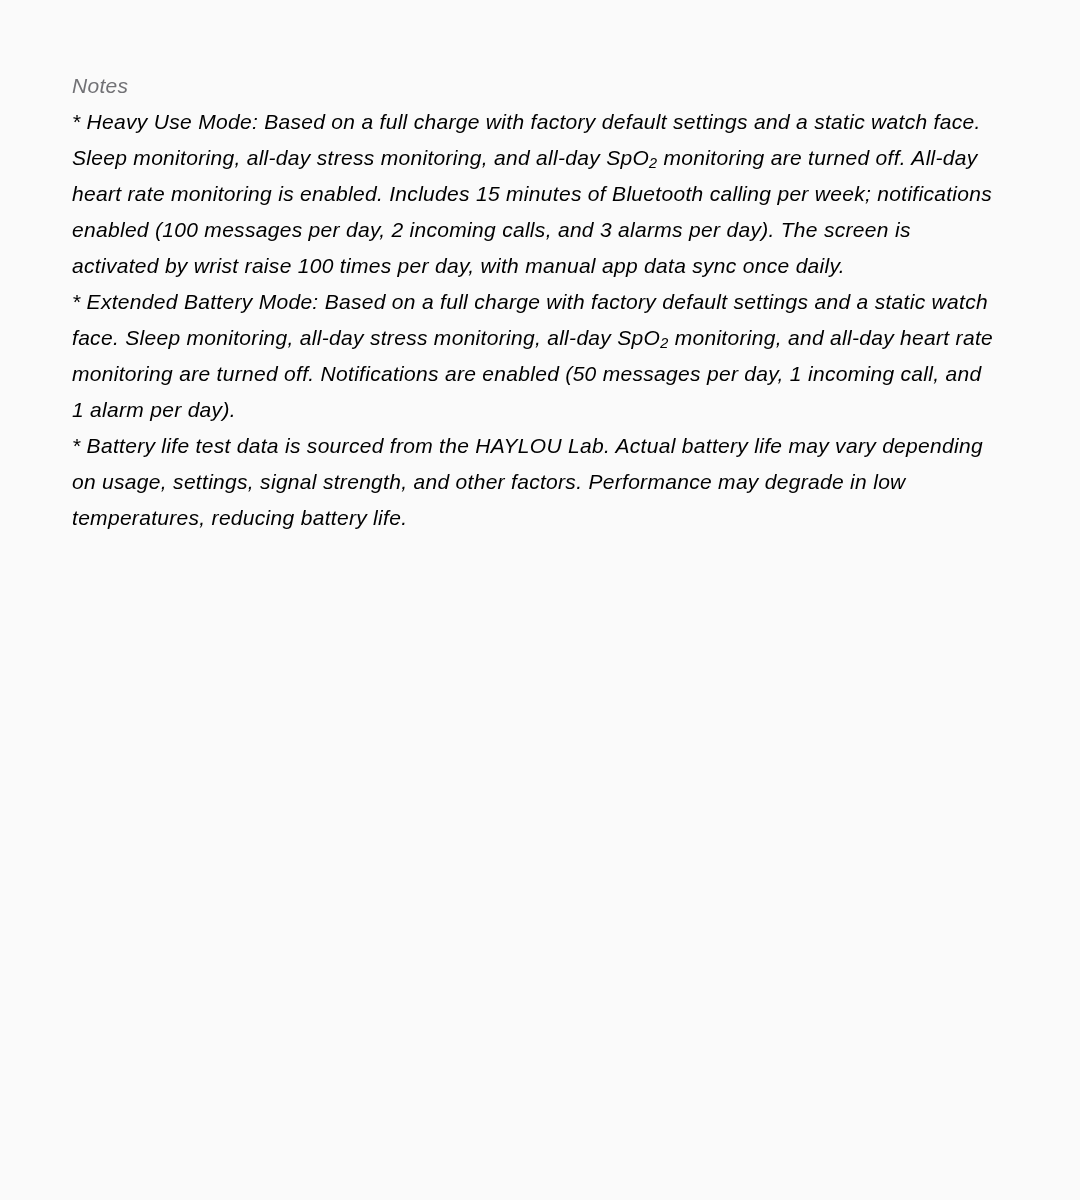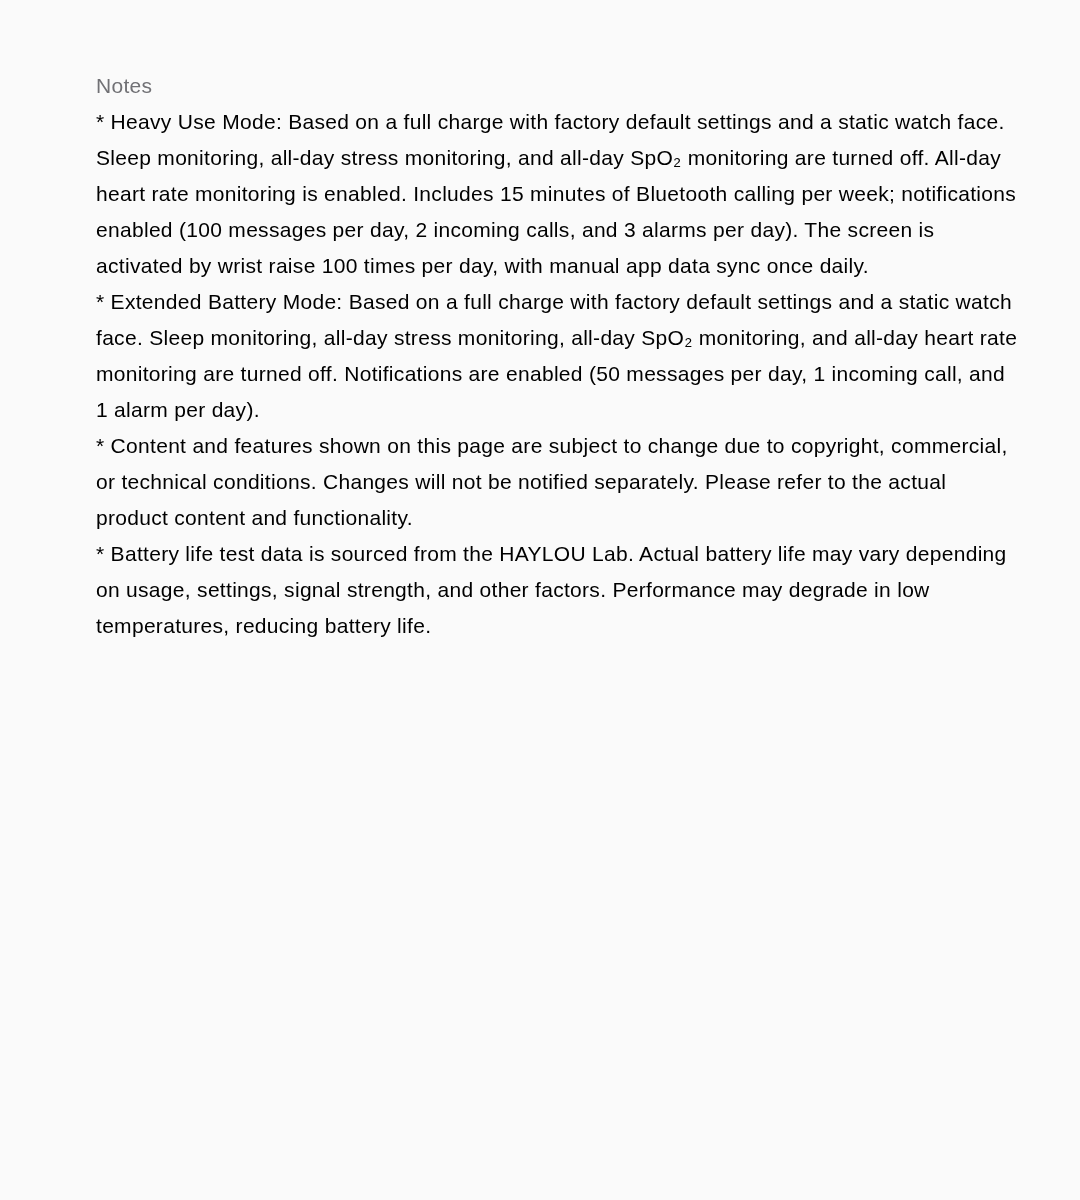--- a/index.html
+++ b/index.html
@@ -14,22 +14,23 @@
     position: relative;
     width: 1080px;
     height: 1200px;
     box-sizing: border-box;
     background: #fafafa;
     overflow: hidden;
   }
   .notes-section {
     position: absolute;
     top: 68px;
-    left: 96px;
+    left: 72px;
     width: 922px;
+    font-style: italic;
   }
   .notes-heading {
     font-size: 21px;
     font-weight: 400;
     color: #717175;
     line-height: 36px;
     letter-spacing: 0.3px;
     margin: 0;
   }
   .note-item {
@@ -42,16 +43,15 @@
   }
 </style>
 </head>
 <body>
 
 <div class="page">
   <div class="notes-section">
     <p class="notes-heading">Notes</p>
     <p class="note-item">* Heavy Use Mode: Based on a full charge with factory default settings and a static watch face. Sleep monitoring, all-day stress monitoring, and all-day SpO₂ monitoring are turned off. All-day heart rate monitoring is enabled. Includes 15 minutes of Bluetooth calling per week; notifications enabled (100 messages per day, 2 incoming calls, and 3 alarms per day). The screen is activated by wrist raise 100 times per day, with manual app data sync once daily.</p>
     <p class="note-item">* Extended Battery Mode: Based on a full charge with factory default settings and a static watch face. Sleep monitoring, all-day stress monitoring, all-day SpO₂ monitoring, and all-day heart rate monitoring are turned off. Notifications are enabled (50 messages per day, 1 incoming call, and 1 alarm per day).</p>
-    <p class="note-item">* Content and features shown on this page are subject to change due to copyright, commercial, or technical conditions. Changes will not be notified separately. Please refer to the actual product content and functionality.</p>
     <p class="note-item">* Battery life test data is sourced from the HAYLOU Lab. Actual battery life may vary depending on usage, settings, signal strength, and other factors. Performance may degrade in low temperatures, reducing battery life.</p>
   </div>
 </div>
 
 </body></html>

